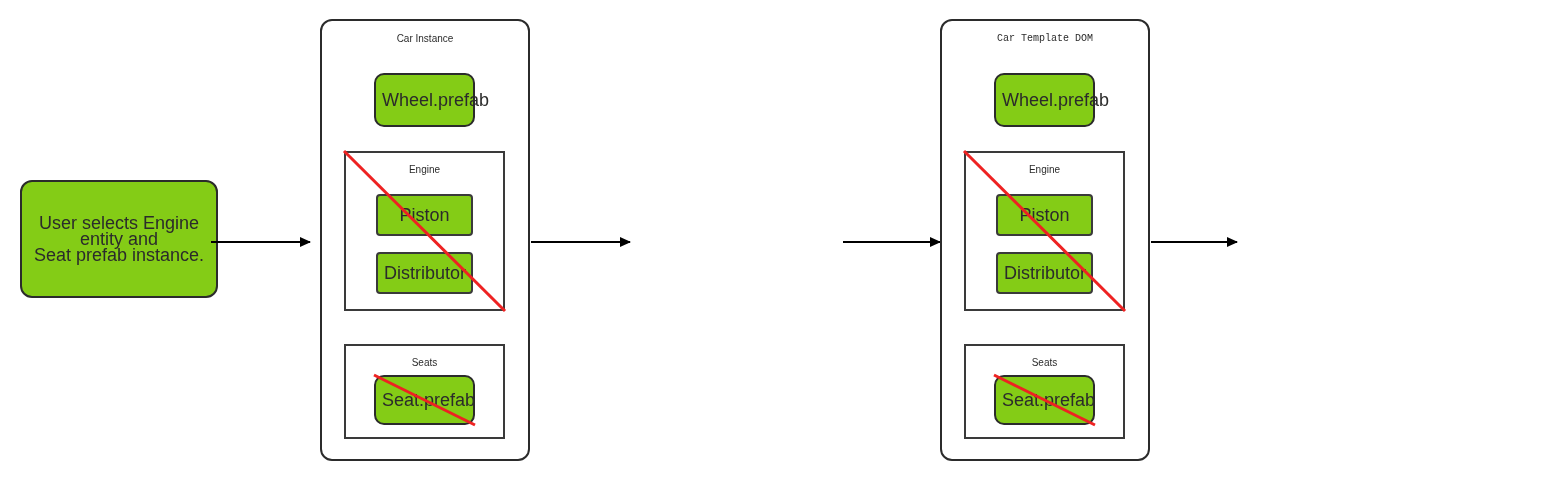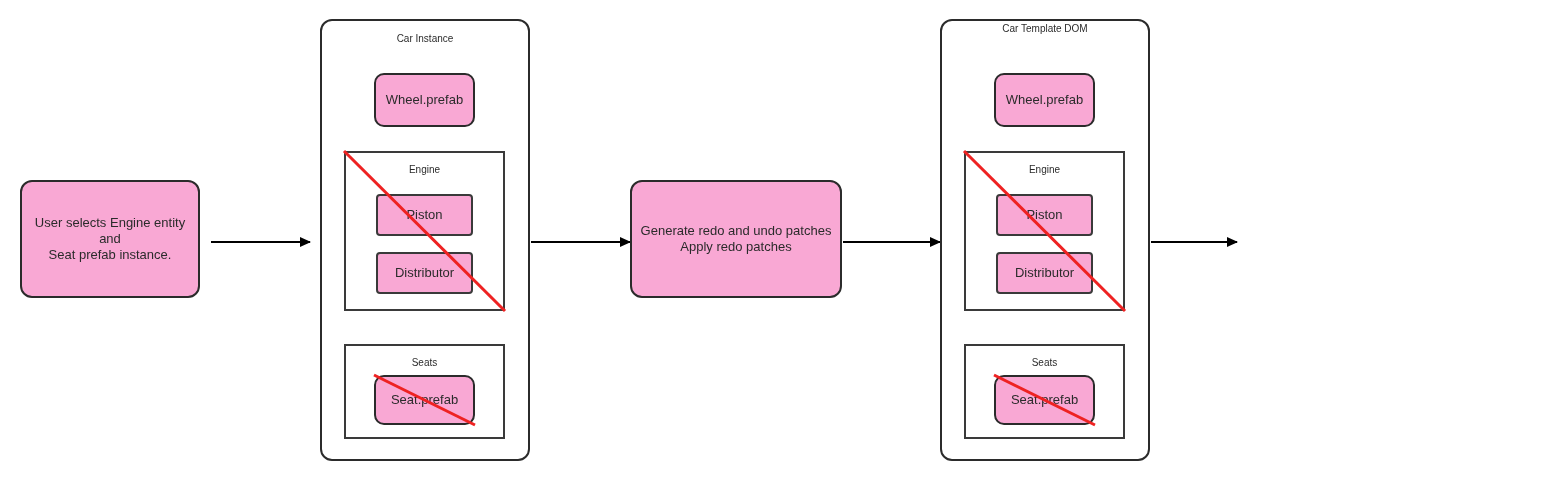--- a/index.html
+++ b/index.html
@@ -17,28 +17,28 @@
     width: 1550px;
     height: 482px;
     background: #ffffff;
     overflow: hidden;
   }
 
   
   .node {
     position: absolute;
     box-sizing: border-box;
-    background: #f9a8d4;
+    background: #84cc16;
     border: 2px solid #2b2b2b;
     display: flex;
     align-items: center;
     justify-content: center;
     text-align: center;
     color: #2b2b2b;
-    font-size: 13px;
+    font-size: 18px;
     line-height: 16px;
   }
   .rounded {
     border-radius: 12px;
   }
   .rounded-sm {
     border-radius: 10px;
   }
   .sharp {
     border-radius: 4px;
@@ -104,21 +104,21 @@
     stroke: #ee2222;
     stroke-width: 3;
     stroke-linecap: butt;
   }
 </style>
 </head>
 <body>
 
 <div id="canvas">
 
-  <div class="node rounded" style="left:20px; top:180px; width:180px; height:118px;">
+  <div class="node rounded" style="left:20px; top:180px; width:198px; height:118px;">
     <span class="node-label">User selects Engine entity and
 Seat prefab instance.</span>
   </div>
 
   <div class="edge" style="left:211px; top:241px; width:99px;"></div>
 
   <div class="group rounded" style="left:320px; top:19px; width:210px; height:442px;">
     <div class="group-label" style="top:10px;">Car Instance</div>
   </div>
 
@@ -144,29 +144,25 @@
   </div>
   <div class="node rounded-sm" style="left:374px; top:375px; width:101px; height:50px;">
     <span class="node-label">Seat.prefab</span>
   </div>
   <svg class="strike" style="left:374px; top:375px;" width="101" height="50" viewBox="0 0 101 50">
     <line x1="0" y1="0" x2="101" y2="50"></line>
   </svg>
 
   <div class="edge" style="left:531px; top:241px; width:99px;"></div>
 
-  <div class="node rounded" style="left:630px; top:180px; width:212px; height:118px;">
-    <span class="node-label">Generate redo and undo patches
-Apply redo patches</span>
-  </div>
 
   <div class="edge" style="left:843px; top:241px; width:97px;"></div>
 
   <div class="group rounded" style="left:940px; top:19px; width:210px; height:442px;">
-    <div class="group-label" style="top:0;">Car Template DOM</div>
+    <div class="group-label" style="top:10px;font-family:Liberation Mono, monospace;">Car Template DOM</div>
   </div>
 
   <div class="node rounded-sm" style="left:994px; top:73px; width:101px; height:54px;">
     <span class="node-label">Wheel.prefab</span>
   </div>
 
   <div class="group sharp" style="left:964px; top:151px; width:161px; height:160px;">
     <div class="group-label" style="top:9px;">Engine</div>
   </div>
   <div class="node sharp" style="left:996px; top:194px; width:97px; height:42px;">

